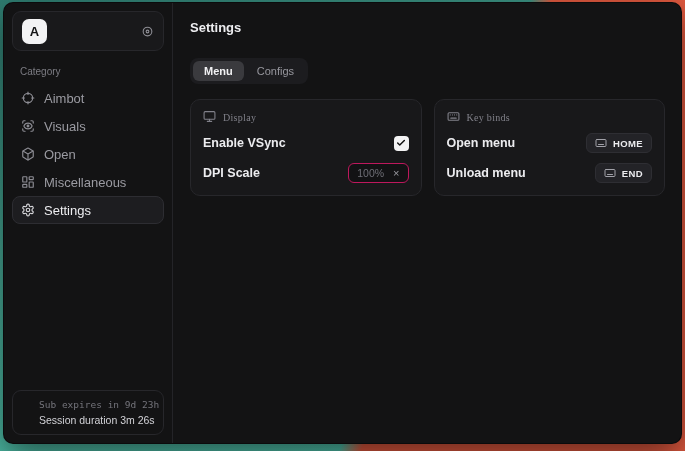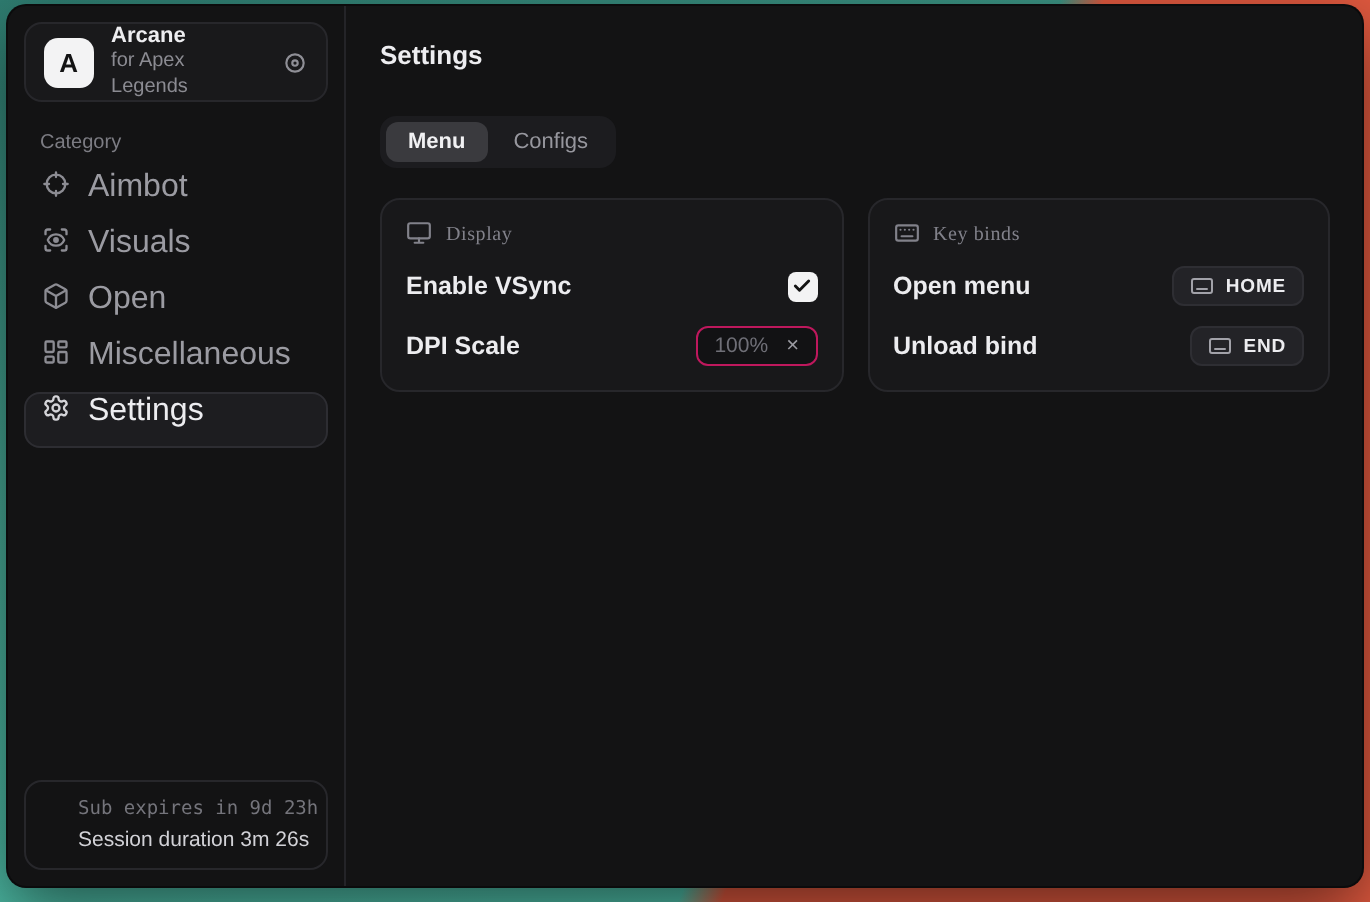--- a/index.html
+++ b/index.html
@@ -21,22 +21,22 @@
     border-radius:9px; display:flex; align-items:center; gap:9px; padding:0 9px; }
   .logo { width:25px; height:25px; border-radius:7px; background:#f3f3f4; color:#131314;
     display:grid; place-items:center; font-weight:700; font-size:13px; }
   .app-names { display:flex; flex-direction:column; line-height:1.25; }
   .app-name { font-size:11px; font-weight:700; color:#ededf0; }
   .app-sub { font-size:10px; color:#8b8b92; }
   .side-header .icon-btn { margin-left:auto; color:#8f8f96; display:flex; }
 
   .category { margin:15px 8px 7px; font-size:10px; color:#7c7c83; }
   .nav { display:flex; flex-direction:column; }
-  .nav-item { height:28px; display:flex; align-items:flex-start; gap:9px; padding:0 8px;
-    border:1px solid transparent; border-radius:8px; color:#9b9ba2; font-size:16px; }
+  .nav-item { height:28px; display:flex; align-items:center; gap:9px; padding:0 8px;
+    border:1px solid transparent; border-radius:8px; color:#9b9ba2; font-size:13px; }
   .nav-item .nico { display:flex; color:#8c8c93; }
   .nav-item.active { background:#1d1d20; border-color:#2d2d32; color:#ededf0; }
   .nav-item.active .nico { color:#d4d4d8; }
 
   .side-footer { position:absolute; left:8px; right:8px; bottom:8px;
     border:1px solid #27272b; border-radius:9px; padding:8px 26px; }
   .sub-line { font-family:"DejaVu Sans Mono", monospace; font-size:9.5px; color:#74747b;
     margin-bottom:4px; white-space:nowrap; }
   .sess-line { font-size:10.5px; color:#d2d2d7; white-space:nowrap; }
 
@@ -72,24 +72,20 @@
 </style>
 </head>
 <body>
 
 <div class="stage">
   <div class="window">
 
     <div class="sidebar">
       <div class="side-header">
         <div class="logo">A</div>
-        <div class="app-names">
-          <span class="app-name">Arcane</span>
-          <span class="app-sub">for Apex Legends</span>
-        </div>
         <span class="icon-btn">
           <svg width="13" height="13" viewBox="0 0 24 24" fill="none" stroke="currentColor" stroke-width="2">
             <circle cx="12" cy="12" r="8"></circle>
               <circle cx="12" cy="12" r="2.5"></circle>
           </svg>
         </span>
       </div>
 
       <div class="category">Category</div>
 
@@ -203,21 +199,21 @@
               <span>
                 <svg width="12" height="12" viewBox="0 0 24 24" fill="none" stroke="currentColor" stroke-width="2" stroke-linecap="round">
                   <rect x="2" y="5" width="20" height="14" rx="2"></rect>
                     <path d="M7 15h10"></path>
                 </svg>
                 </span>
               <span class="bind-label">HOME</span>
             </span>
           </div>
           <div class="row">
-            <span class="row-label">Unload bind</span>
+            <span class="row-label">Unload menu</span>
             <span class="bind-btn">
               <span>
                 <svg width="12" height="12" viewBox="0 0 24 24" fill="none" stroke="currentColor" stroke-width="2" stroke-linecap="round">
                   <rect x="2" y="5" width="20" height="14" rx="2"></rect>
                     <path d="M7 15h10"></path>
                 </svg>
                 </span>
               <span class="bind-label">END</span>
             </span>
           </div>

